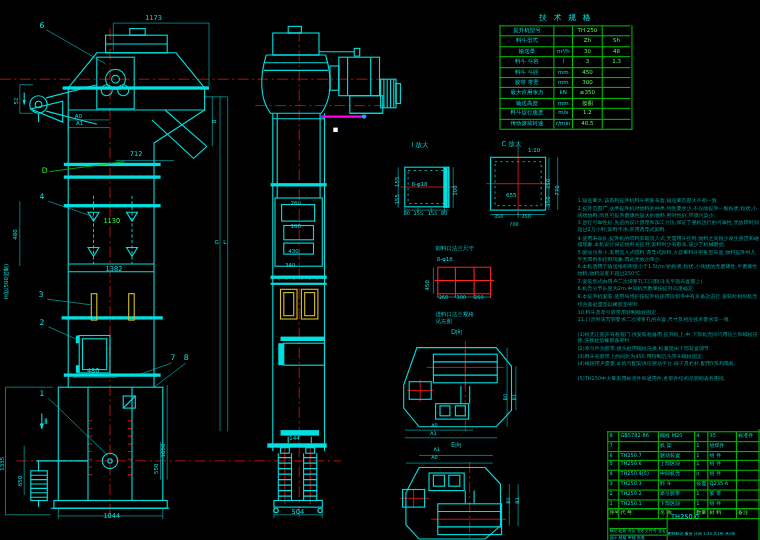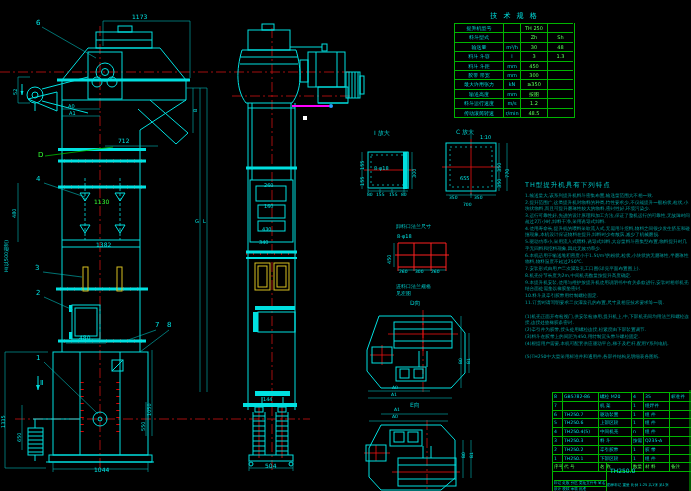--- a/index.html
+++ b/index.html
@@ -531,21 +531,20 @@
       <div class="srow">
         <span>传动滚筒转速</span>
         <span>r/min</span>
         <span>48.5</span>
         <span></span>
       </div>
     </div>
 </div>
 
 <div id="notes">
-  <div class="t">TH型提升机具有下列特点</div>
   <div>
 
   <div class="ln">1.输送量大,该系列提升机料斗密集布置,输送量范围大不相一致.</div>
         <div class="ln">2.提升范围广,这类提升机对物料的种类,特性要求少,不仅能提升一般粉状,粒状,小块状物料,而且可提升磨琢性较大的物料,密封性好,环境污染少.</div>
         <div class="ln">3.运行可靠性好,先进的设计原理和加工方法,保证了整机运行的可靠性,无故障时间超过2万小时,卸料干净,采用诱导式卸料.</div>
         <div class="ln">4.使用寿命长,提升机的喂料采取流入式,无需用斗挖料,物料之间很少发生挤压和碰撞现象,本机设计保证物料在提升,卸料时少有散落,减少了机械磨损.</div>
         <div class="ln">5.驱动功率小,采用流入式喂料,诱导式卸料,大容量料斗密集型布置,物料提升时几乎无回料和挖料现象,因此无效功率少.</div>
         <div class="ln">6.本机适用于输送堆积密度小于1.5t/m³的粉状,粒状,小块状的无磨琢性,半磨琢性物料,物料温度不超过250℃.</div>
         <div class="ln">7.安装形式由用户二次灌浆孔工口图(详见平面布置图上).</div>
         <div class="ln">8.机壳分节长度为2m,中间机壳数量按提升高度确定.</div>

